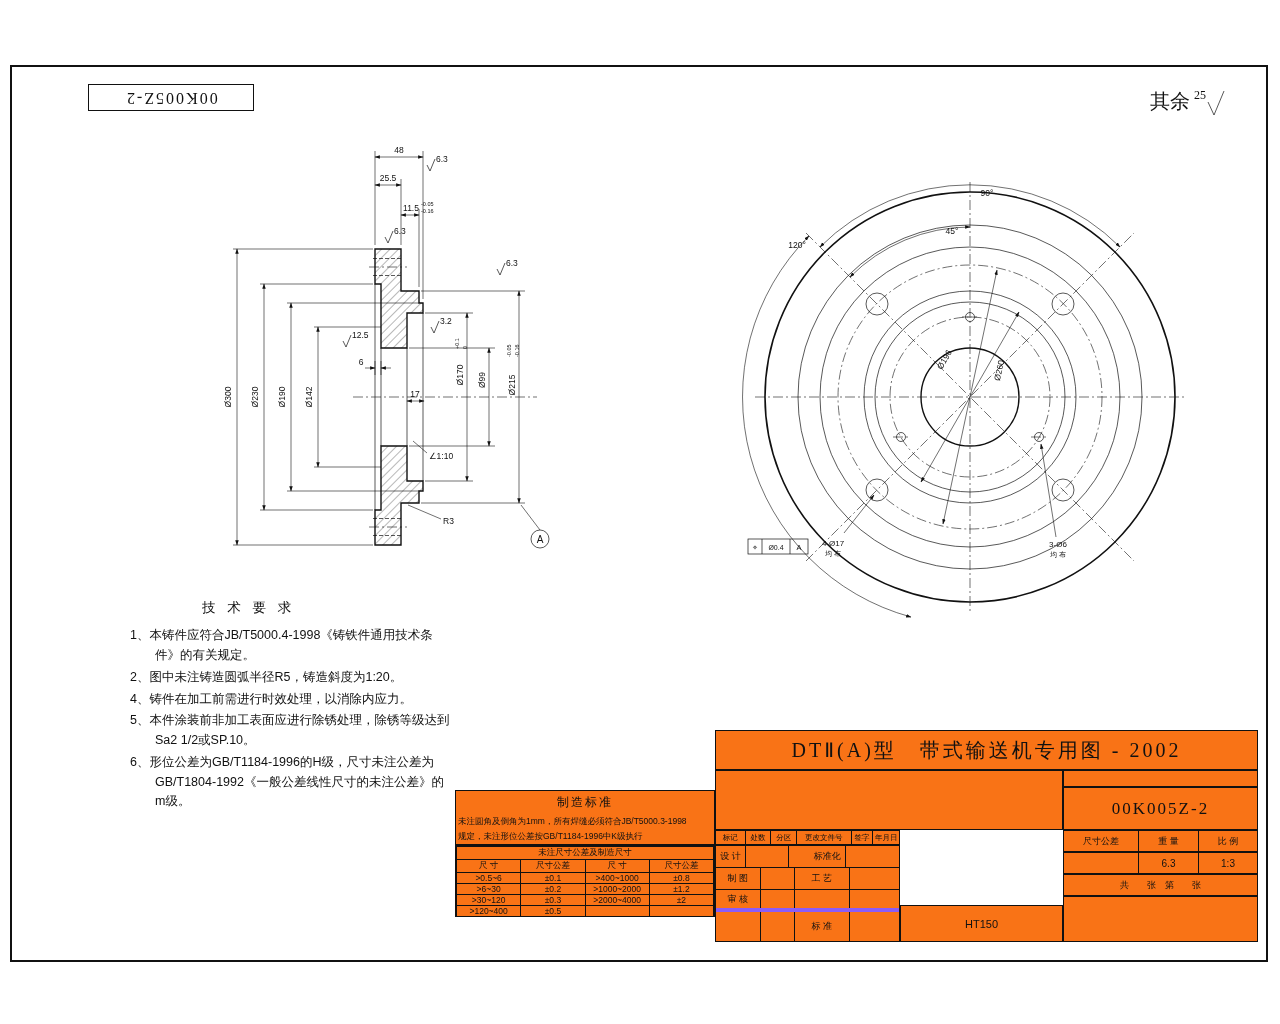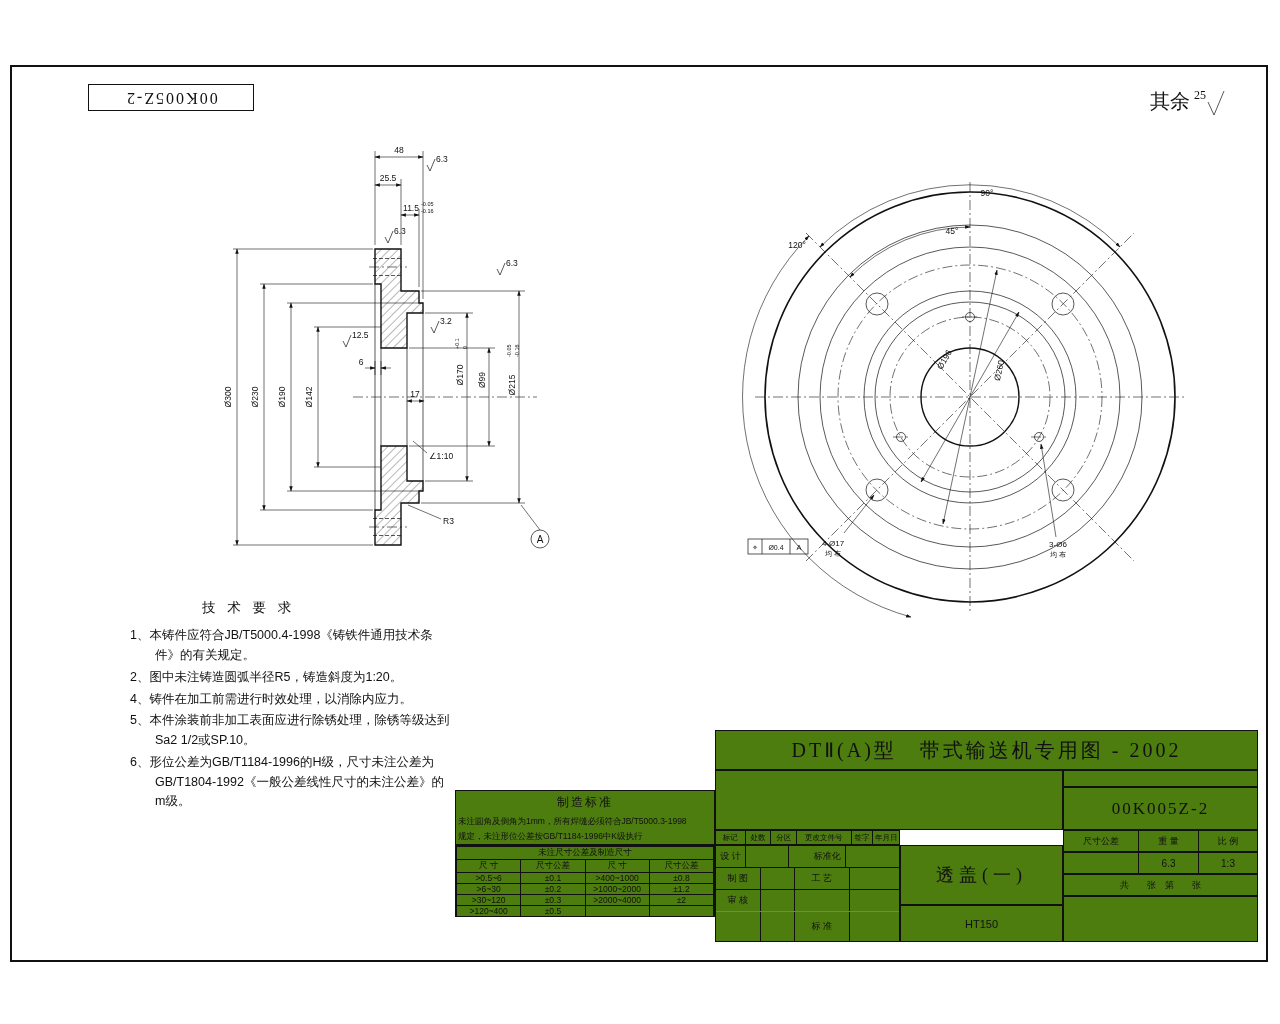--- a/index.html
+++ b/index.html
@@ -16,21 +16,21 @@
   .thin{stroke:#111;stroke-width:.7;fill:none;}
   .dim{stroke:#111;stroke-width:.6;fill:none;}
   .dash{stroke:#111;stroke-width:.7;stroke-dasharray:4 2;fill:none;}
   .body{stroke:#111;stroke-width:1.4;}
   .outl{stroke:#111;stroke-width:1.6;fill:none;}
   .dtx{font-size:8.5px;}
   .techreq{left:130px;top:597px;width:322px;font-size:12.5px;line-height:1.58;}
   .techreq .tr-title{padding-left:72px;font-size:13.5px;letter-spacing:4px;margin-bottom:8px;}
   .techreq .tr-item{padding-left:2em;text-indent:-2em;margin-bottom:2px;}
   .tb{left:455px;top:730px;width:803px;height:212px;}
-  .tb-box{position:absolute;border:1px solid #111;box-sizing:border-box;background:#4d7c0f;}
+  .tb-box{position:absolute;border:1px solid #111;box-sizing:border-box;background:#f97316;}
   .ctr{display:flex;align-items:center;justify-content:center;}
   .cellrow{display:flex;height:100%;}
   .c{box-sizing:border-box;border-right:1px solid #111;display:flex;align-items:center;justify-content:center;}
   .c:last-child{border-right:none;}
   table.tol{border-collapse:collapse;width:100%;height:100%;table-layout:fixed;}
   table.tol td{border:1px solid #111;font-size:8.5px;text-align:center;padding:0;}
   .bigtitle{font-size:20px;letter-spacing:3px;font-family:"Liberation Serif",serif;}
   .dno{font-size:17px;letter-spacing:2px;font-family:"Liberation Serif",serif;}
   .pname{font-size:18px;letter-spacing:5px;font-family:"Liberation Serif",serif;}
 </style>
@@ -351,37 +351,34 @@
       <div class="c" style="width:35px"></div>
       <div class="c" style="width:55px">标准化</div>
       <div class="c" style="width:50px"></div>
     </div>
     <div class="cellrow" style="height:22px;border-bottom:1px solid #111;box-sizing:border-box;">
       <div class="c" style="width:45px">制 图</div>
       <div class="c" style="width:35px"></div>
       <div class="c" style="width:55px">工 艺</div>
       <div class="c" style="width:50px"></div>
     </div>
-    <div class="cellrow" style="height:22px;border-bottom:1px solid #8b5cf6;box-sizing:border-box;">
+    <div class="cellrow" style="height:22px;border-bottom:4px solid #8b5cf6;box-sizing:border-box;">
       <div class="c" style="width:45px">审 核</div>
       <div class="c" style="width:35px"></div>
       <div class="c" style="width:55px"></div>
       <div class="c" style="width:50px"></div>
     </div>
     <div class="cellrow" style="height:29px;">
       <div class="c" style="width:45px"></div>
       <div class="c" style="width:35px"></div>
       <div class="c" style="width:55px">标 准</div>
       <div class="c" style="width:50px"></div>
     </div>
   </div>
 
-  <div class="tb-box ctr" style="left:445px;top:115px;width:163px;height:60px;">
-    <span class="pname">透盖(一)</span>
-  </div>
   <div class="tb-box ctr" style="left:445px;top:175px;width:163px;height:37px;font-size:11px;">
     <span>HT150</span>
   </div>
 
   <div class="tb-box cellrow" style="left:608px;top:100px;width:195px;height:22px;font-size:9px;">
     <div class="c" style="width:75px">尺寸公差</div>
     <div class="c" style="width:60px">重 量</div>
     <div class="c" style="width:58px">比 例</div>
   </div>
   <div class="tb-box cellrow" style="left:608px;top:122px;width:195px;height:22px;font-size:10px;">

